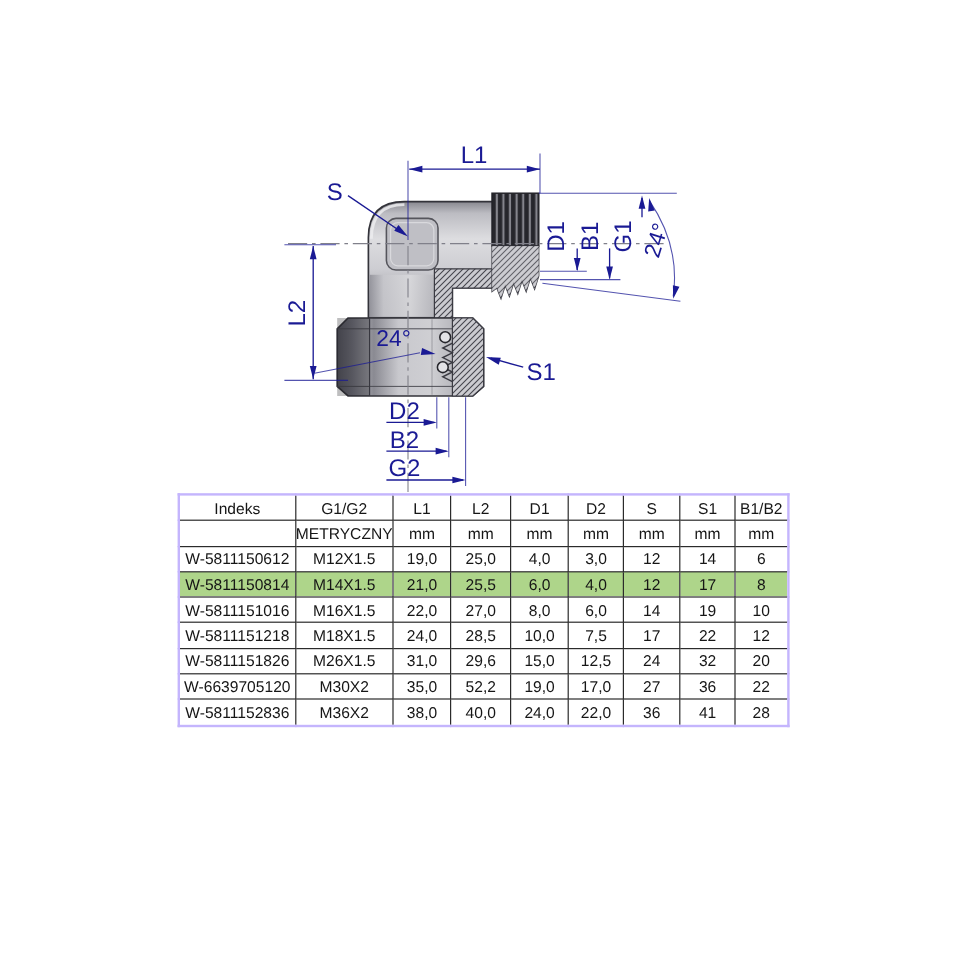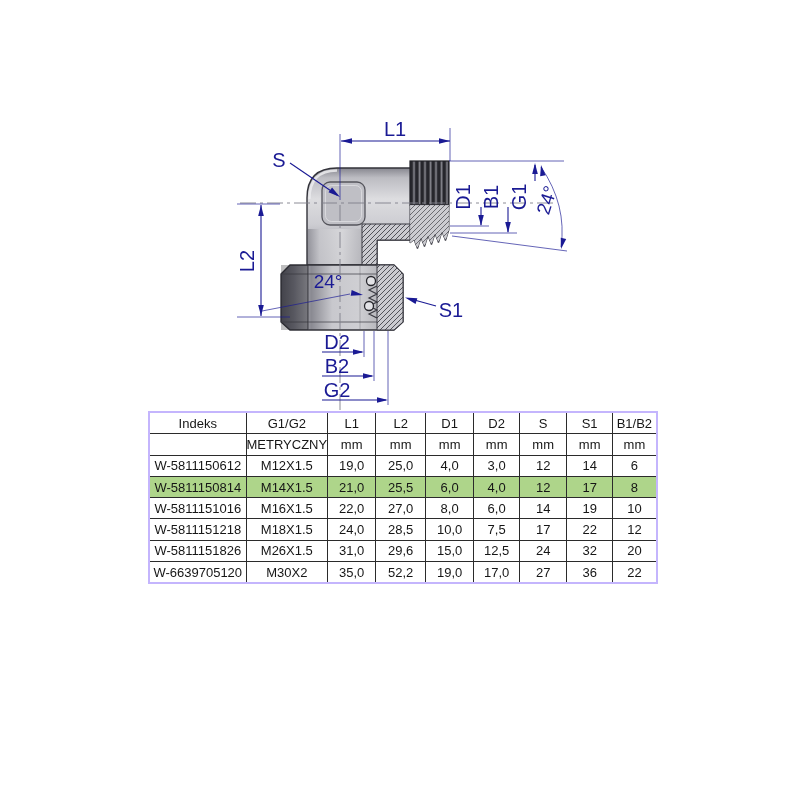--- a/index.html
+++ b/index.html
@@ -284,16 +284,27 @@
           <td>W-6639705120</td>
           <td>M30X2</td>
           <td>35,0</td>
           <td>52,2</td>
           <td>19,0</td>
           <td>17,0</td>
           <td>27</td>
           <td>36</td>
           <td>22</td>
         </tr>
+        <tr>
+          <td>W-5811152836</td>
+          <td>M36X2</td>
+          <td>38,0</td>
+          <td>40,0</td>
+          <td>24,0</td>
+          <td>22,0</td>
+          <td>36</td>
+          <td>41</td>
+          <td>28</td>
+        </tr>
       </tbody>
 </table>
 
 </div>
 
 </body></html>

